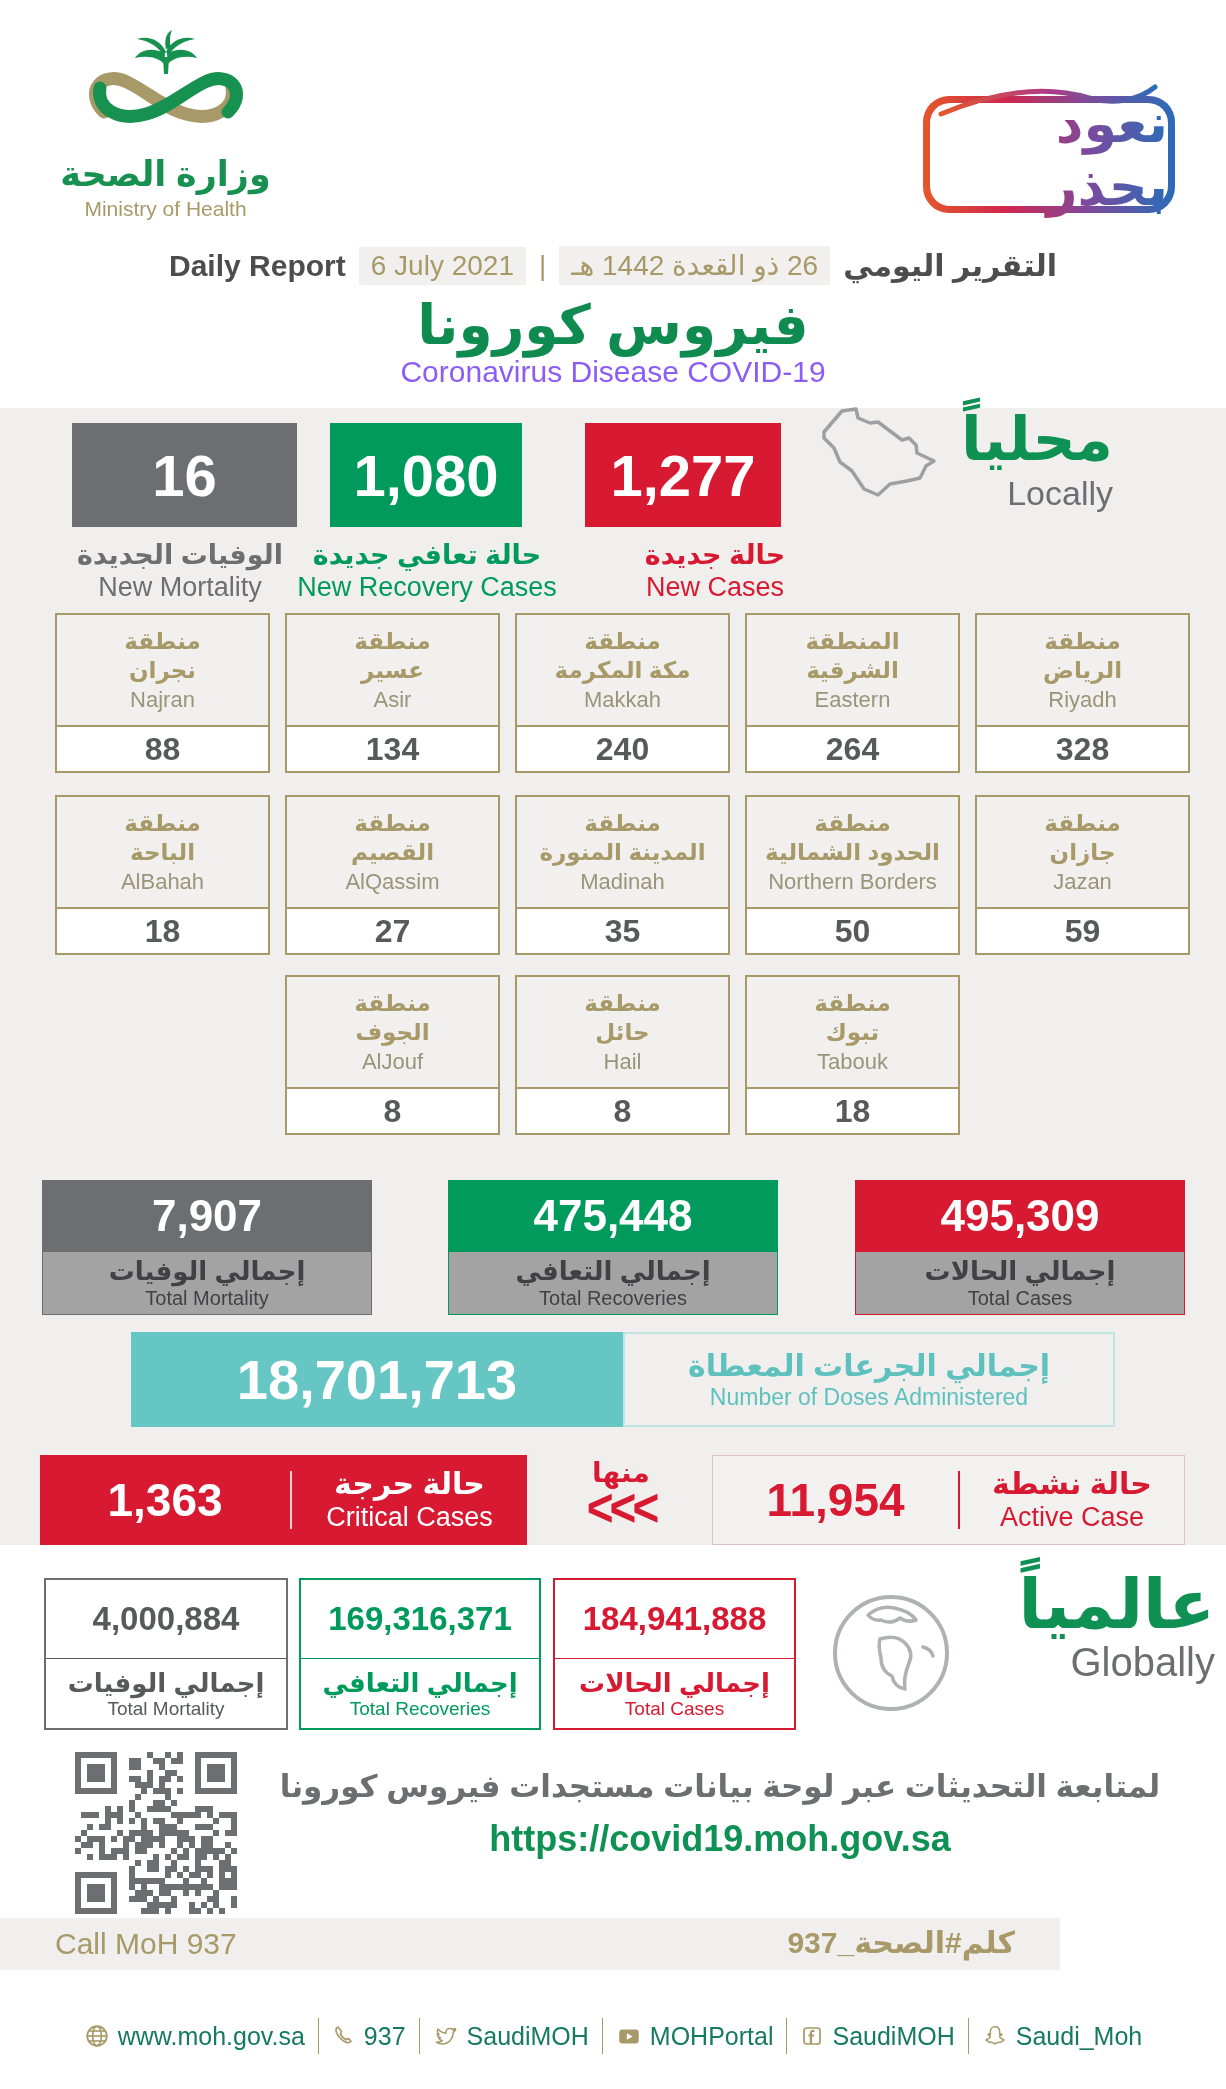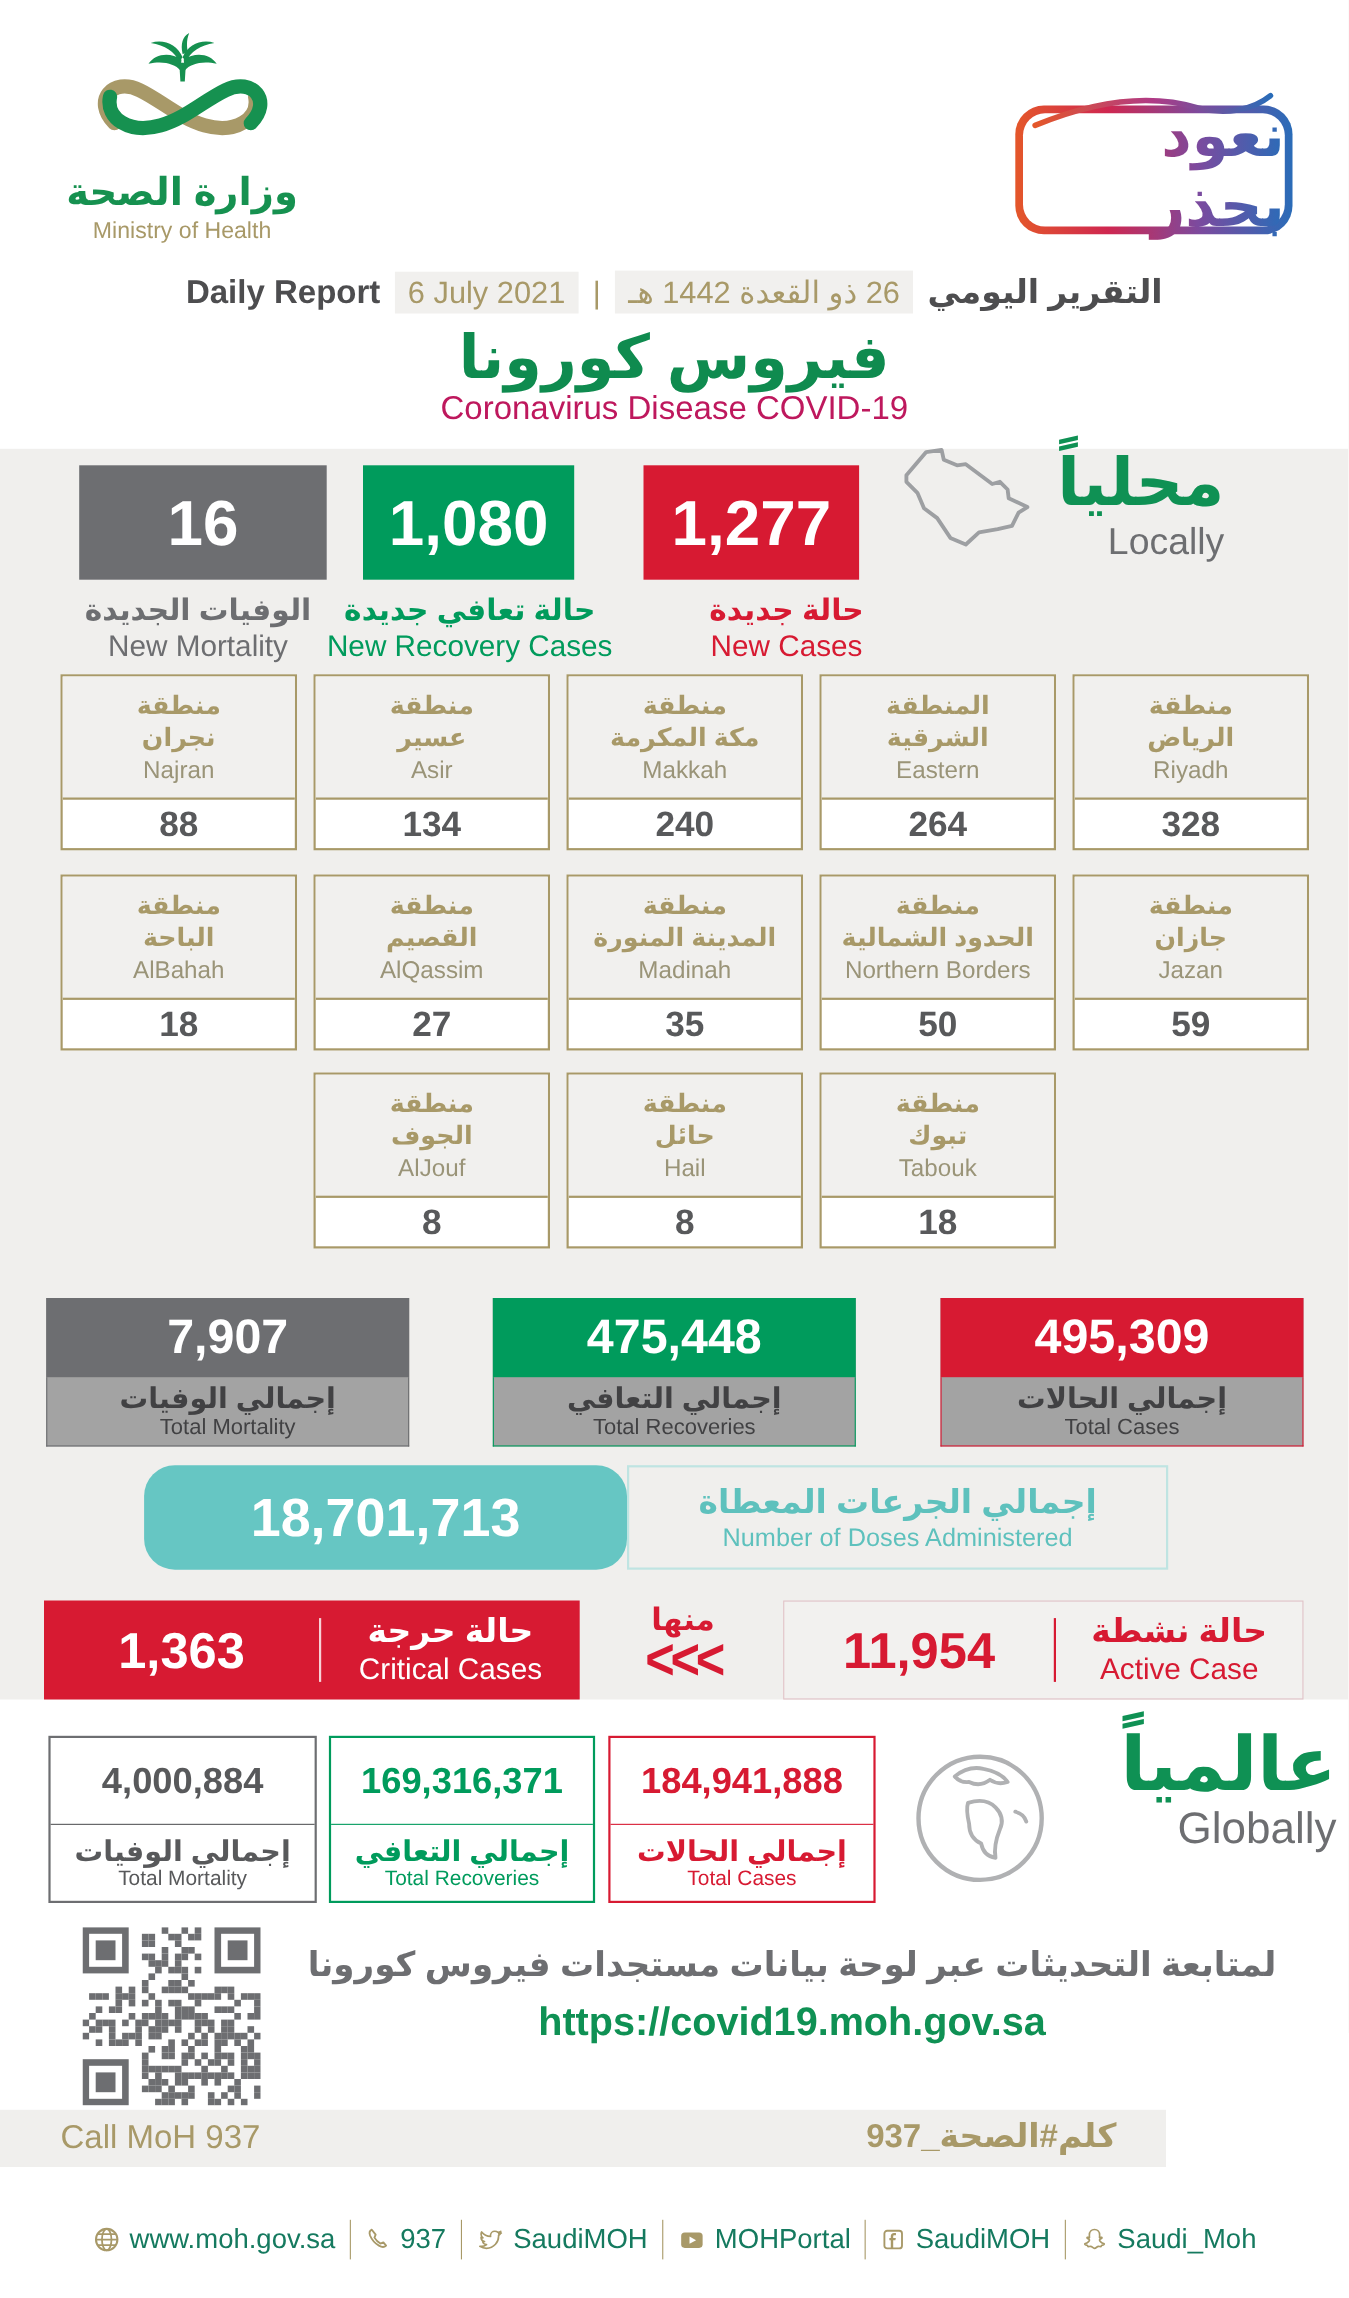--- a/index.html
+++ b/index.html
@@ -17,21 +17,21 @@
   .badge-text { font-size:54px; font-weight:800; direction:rtl;
     background:linear-gradient(90deg,#e4572a,#cf2750,#7c4a9e,#2a6cb8);
     -webkit-background-clip:text; background-clip:text; color:transparent; }
   .badge-swoosh { position:absolute; top:-14px; left:14px; width:224px; height:38px; }
   .dateline { left:0; top:246px; width:1226px; display:flex; justify-content:center; align-items:center; gap:13px; }
   .dl-en { color:#4d4d4f; font-size:30px; font-weight:600; }
   .dl-date { color:#a89968; font-size:28px; background:#f1f0ee; padding:3px 12px; }
   .dl-pipe { color:#a89968; font-size:28px; }
   .dl-ar { color:#4d4d4f; font-size:30px; font-weight:700; direction:rtl; }
   .title-ar { left:0; top:293px; width:1226px; text-align:center; color:#0f8b4f; font-size:55px; font-weight:800; direction:rtl; }
-  .title-en { left:0; top:355px; width:1226px; text-align:center; color:#be185d; font-size:30px; }
+  .title-en { left:0; top:355px; width:1226px; text-align:center; color:#8b5cf6; font-size:30px; }
 
   
   .sec-local { left:0; top:408px; width:1226px; height:1137px; background:#f0efed; }
   .statbox { top:423px; height:104px; display:flex; align-items:center; justify-content:center; color:#fff; font-size:58px; font-weight:700; }
   .statlabel { top:540px; text-align:center; line-height:1.18; }
   .sl-ar { font-size:27px; font-weight:700; direction:rtl; }
   .sl-en { font-size:27px; }
   .local-label { left:908px; top:404px; width:205px; text-align:right; }
   .local-ar { color:#0f9154; font-size:60px; font-weight:800; direction:rtl; }
   .local-en { color:#6d6e71; font-size:34px; margin-top:0px; }
@@ -45,21 +45,21 @@
 
   
   .tcard { top:1180px; width:330px; height:135px; background:#a3a3a3; }
   .tcard-head { height:72px; display:flex; align-items:center; justify-content:center; color:#fff; font-size:44px; font-weight:700; }
   .tcard-body { height:63px; display:flex; flex-direction:column; align-items:center; justify-content:center; line-height:1.1; }
   .t-ar { color:#414143; font-size:26px; font-weight:700; direction:rtl; }
   .t-en { color:#414143; font-size:20px; margin-top:1px; }
 
   
   .doses { left:131px; top:1332px; width:984px; height:95px; display:flex; }
-  .dose-num { width:439px; background:#66c6c3; color:#fff; display:flex; align-items:center; justify-content:center; font-size:49px; font-weight:700;border-radius:28px; }
+  .dose-num { width:492px; background:#66c6c3; color:#fff; display:flex; align-items:center; justify-content:center; font-size:56px; font-weight:700; }
   .dose-label { width:492px; background:#f0efed; border:2px solid #bfe4e2; display:flex; flex-direction:column; align-items:center; justify-content:center; color:#5ec1bd; line-height:1.15; }
   .dose-ar { font-size:30px; font-weight:700; direction:rtl; }
   .dose-en { font-size:23px; }
 
   
   .crit-box { left:40px; top:1455px; width:487px; height:90px; background:#d71a32; display:flex; align-items:center; color:#fff; }
   .crit-num { width:250px; text-align:center; font-size:46px; font-weight:700; }
   .vdiv-w { width:2px; height:58px; background:rgba(255,255,255,.8); }
   .crit-stack { flex:1; text-align:center; line-height:1.15; }
   .crit-ar { font-size:30px; font-weight:700; direction:rtl; }

